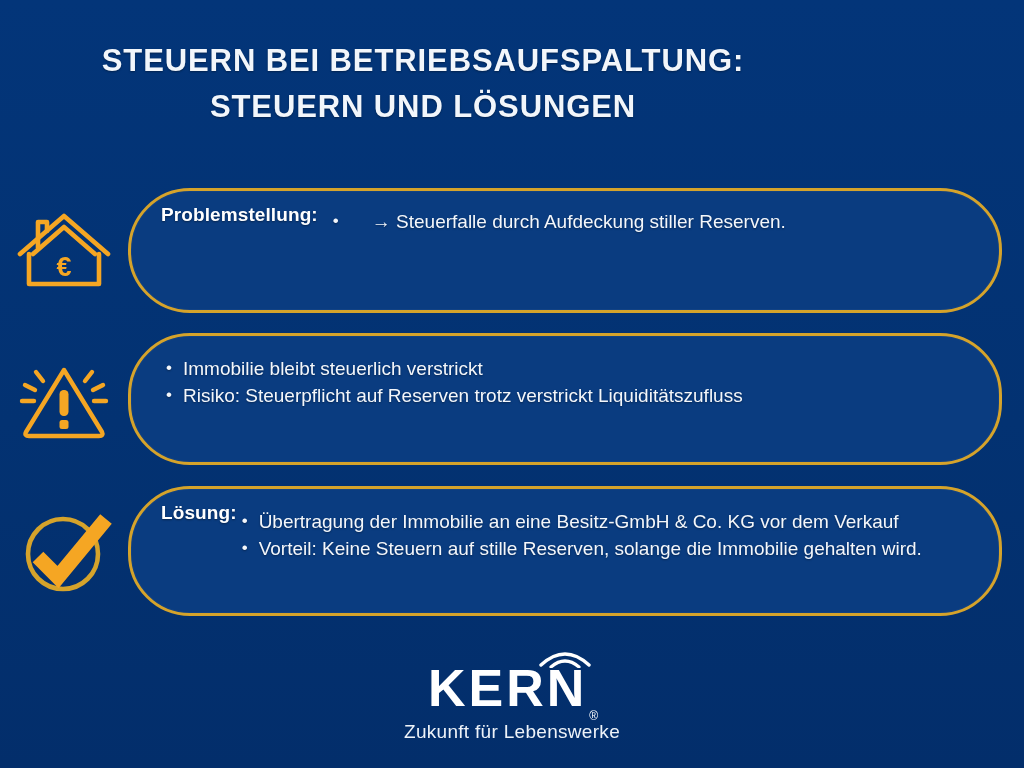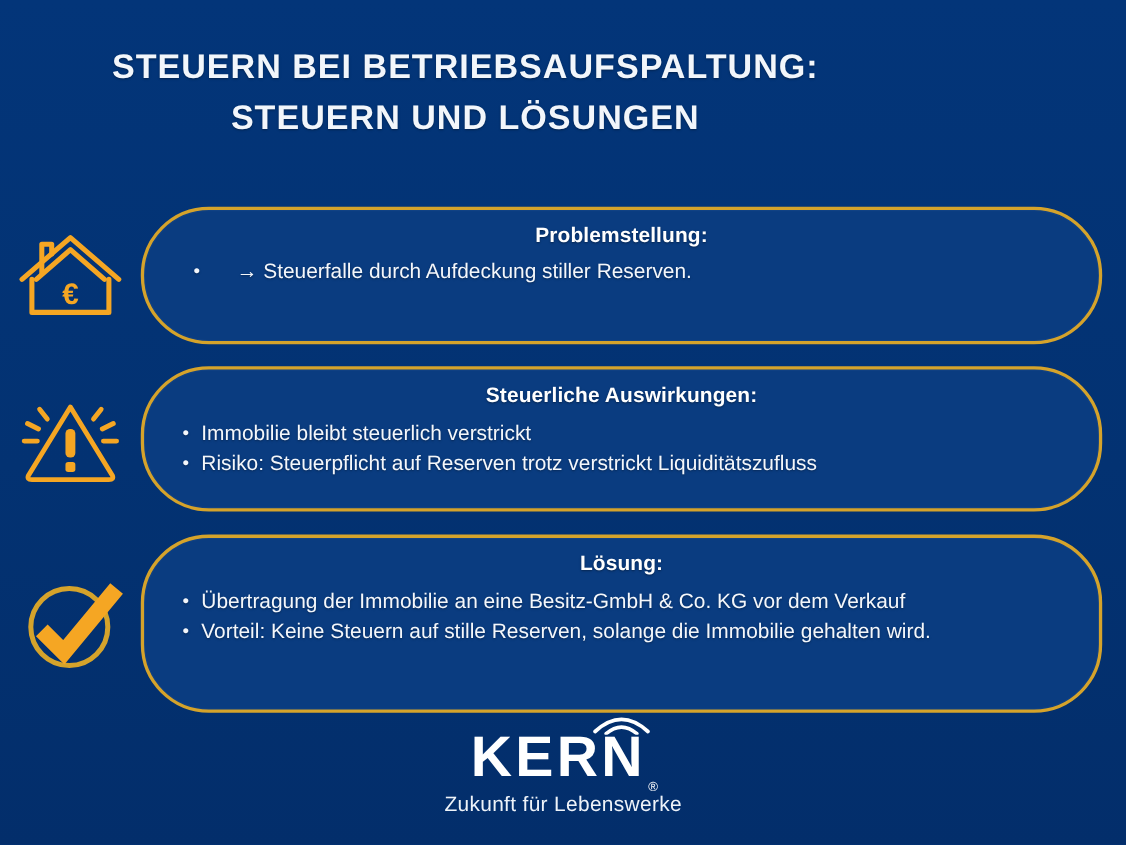--- a/index.html
+++ b/index.html
@@ -53,21 +53,21 @@
     width: 1024px;
   }
   .row {
     position: relative;
     width: 1024px;
     display: flex;
     align-items: center;
   }
   .row-1 { height: 125px; }
   .row-2 { height: 132px; margin-top: 20px; }
-  .row-3 { height: 162px; margin-top: 21px; }
+  .row-3 { height: 130px; margin-top: 21px; }
 
   
   .icon-cell {
     width: 128px;
     min-width: 128px;
     height: 100%;
     display: flex;
     align-items: center;
     justify-content: center;
   }
@@ -78,21 +78,21 @@
     flex: 1;
     height: 100%;
     margin-right: 22px;
     border: 3px solid #d5a32b;
     border-radius: 62px;
     background: #0a3c80;
     position: relative;
     padding: 11px 30px 12px 30px;
     box-shadow: inset 0 0 0 1px rgba(255,255,255,0.03);
     display: flex;
-    flex-direction: column;
+    flex-direction: row;
   }
 
   .card-heading {
     text-align: center;
     font-size: 19px;
     font-weight: bold;
     color: #ffffff;
     line-height: 26px;
     letter-spacing: 0.1px;
     text-shadow: 0 1px 2px rgba(0,0,0,0.4);
@@ -235,21 +235,20 @@
             <path d="M89 31 L79 36"></path>
             <path d="M92 47 L80 47"></path>
           </g>
           <g fill="#f5a623">
             <rect x="45.5" y="36" width="9" height="26" rx="4.2"></rect>
             <rect x="45.5" y="66" width="9" height="9" rx="2.5"></rect>
           </g>
         </svg>
       </div>
       <div class="card">
-        <div class="card-heading">Steuerliche Auswirkungen:</div>
         <div class="card-body">
           <ul class="bullets">
             <li>
               <span>Immobilie bleibt steuerlich verstrickt</span>
             </li>
             <li>
               <span>Risiko: Steuerpflicht auf Reserven trotz verstrickt Liquiditätszufluss</span>
             </li>
           </ul>
         </div>

